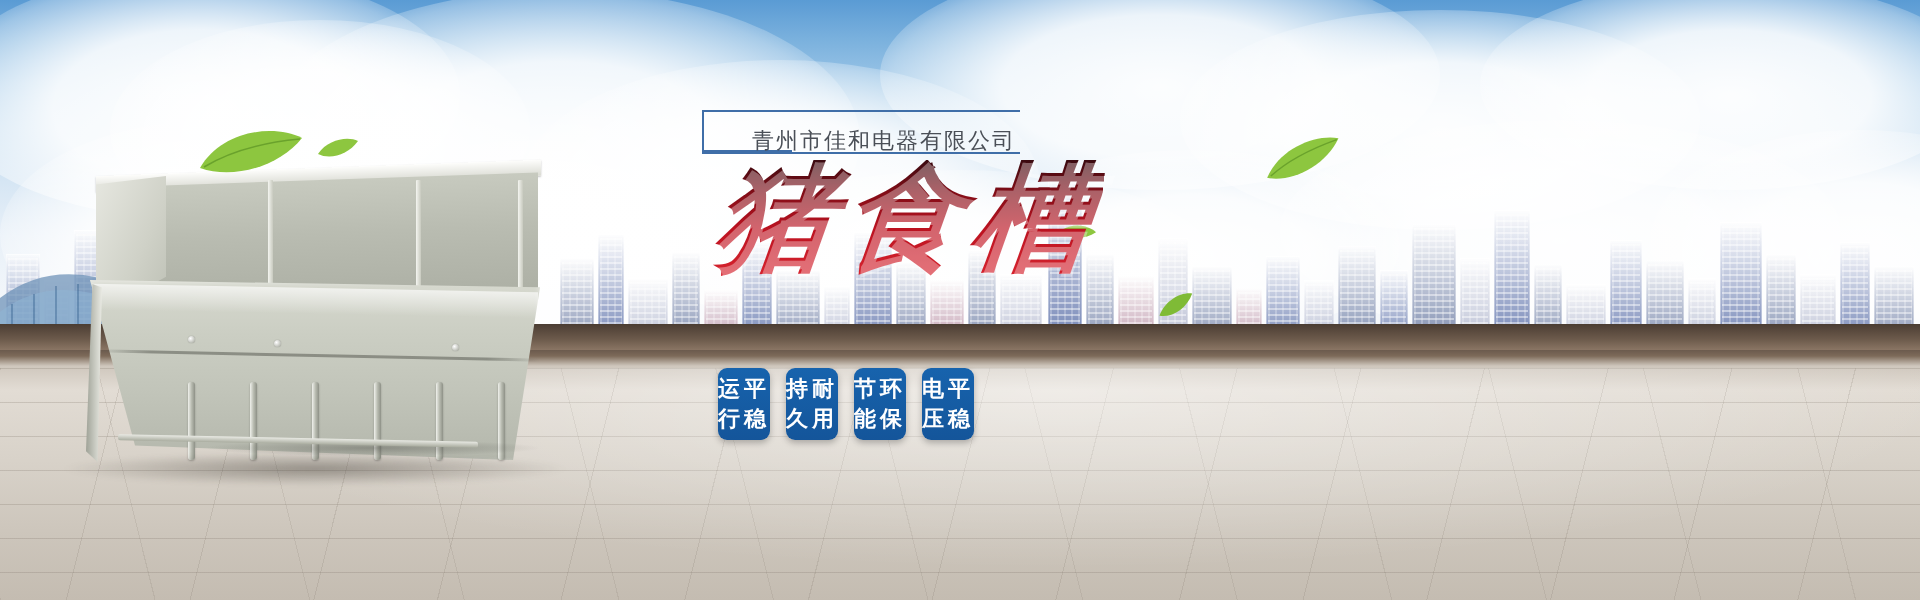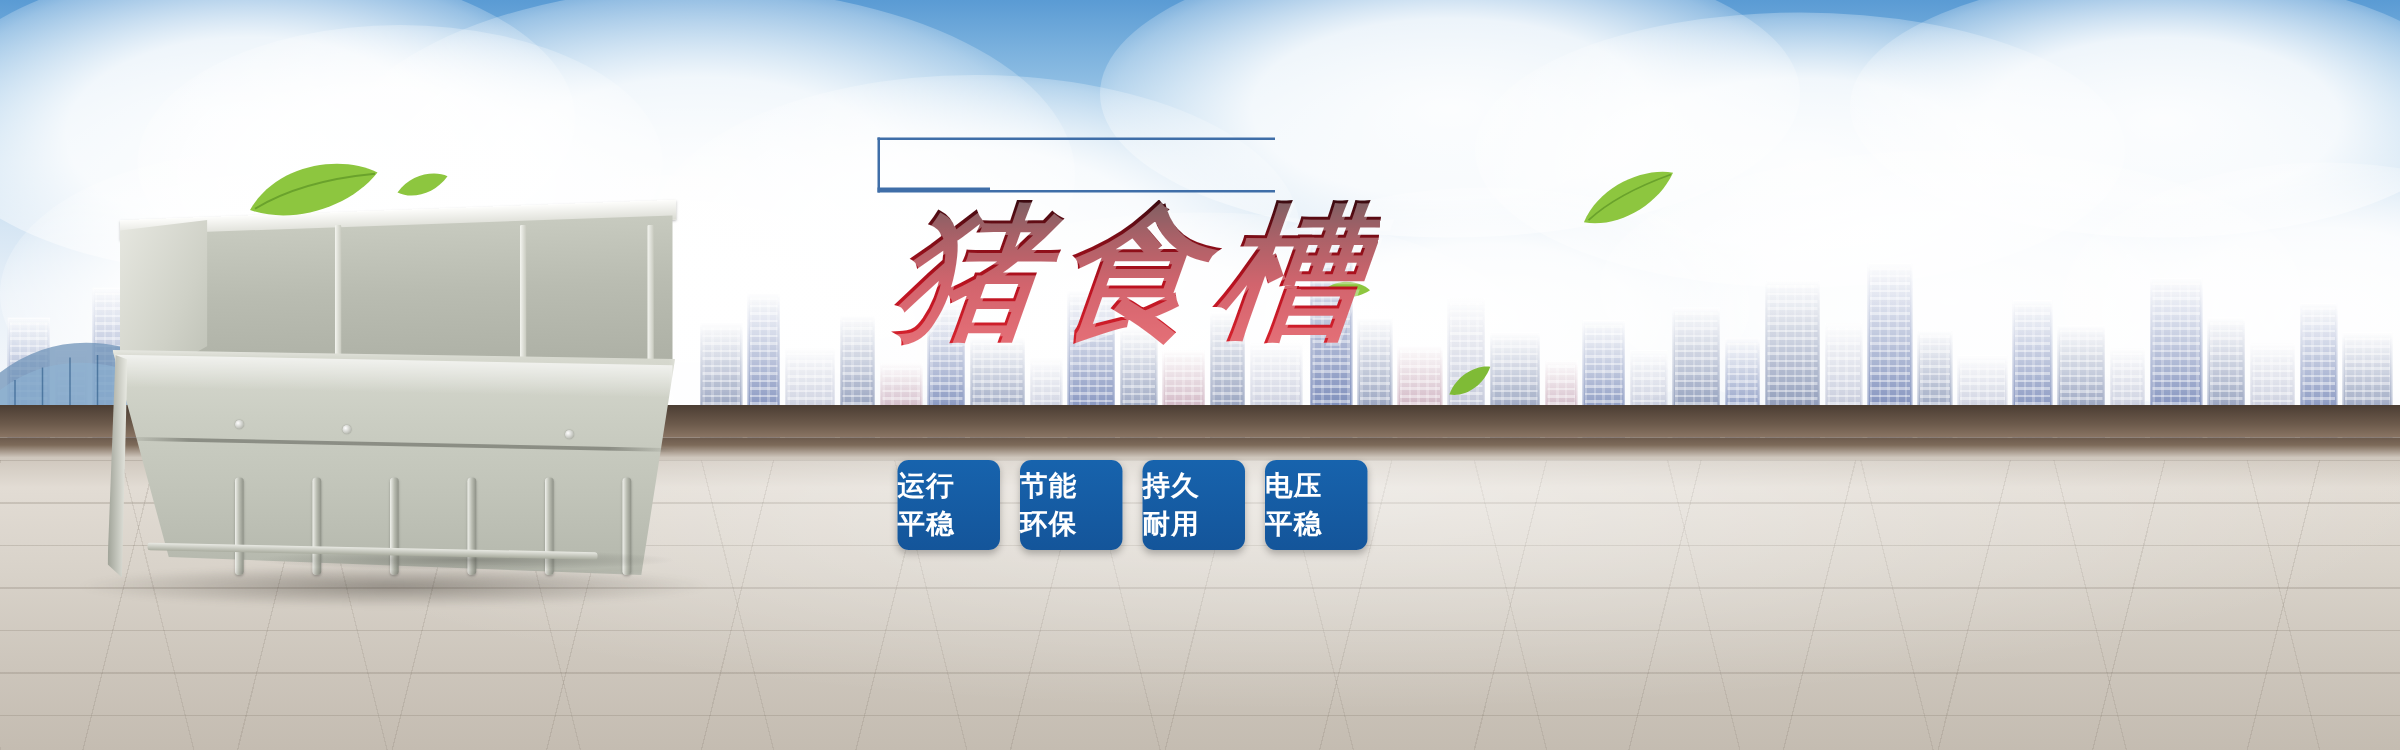--- a/index.html
+++ b/index.html
@@ -222,26 +222,26 @@
     -webkit-text-stroke:6px #ffffff;
     paint-order:stroke fill;
     text-shadow:0 2px 3px rgba(255,255,255,.9);
   }
 
   .badges{
     position:absolute; left:718px; top:368px;
     display:flex; gap:16px;
   }
   .badge{
-    width:82px; height:72px;
+    width:52px; height:72px;
     background:linear-gradient(to bottom,#1763ad,#14559a);
     border-radius:9px;
     color:#fff;
-    display:flex; flex-direction:column;
-    align-items:flex-start; justify-content:center;
+    display:flex; 
+    align-items:center; justify-content:center;
     font-size:22px; font-weight:bold; letter-spacing:1px;
     line-height:1.35;
     box-shadow:0 3px 6px rgba(0,0,0,.25);
     font-family:"Liberation Sans","DejaVu Sans",sans-serif;
   }
   .badge span{display:block;}
 
   
   .bridge{
     position:absolute; left:0; bottom:252px; width:170px; height:120px;
@@ -379,36 +379,37 @@
     <path d="M1 15 C 10 2, 26 0, 35 4 C 26 16, 11 20, 1 15 Z" fill="#8dc63f"></path>
   </svg>
   <svg class="leaf" style="left:1156px; top:294px; width:40px; height:22px; transform:rotate(-18deg);" viewBox="0 0 40 22">
     <path d="M1 16 C 11 3, 29 0, 39 5 C 29 18, 12 22, 1 16 Z" fill="#7fbb36"></path>
   </svg>
 
   <div class="textblock">
 
     <div class="framebox"></div>
     <div class="frame-dash"></div>
+    <div class="company">青州市佳和电器有限公司</div>
 
     <div class="maintitle">猪食槽</div>
 
 
     <div class="badges">
       <div class="badge">
         <span>运行</span>
         <span>平稳</span>
       </div>
       <div class="badge">
+        <span>持久</span>
+        <span>耐用</span>
+      </div>
+      <div class="badge">
         <span>节能</span>
         <span>环保</span>
-      </div>
-      <div class="badge">
-        <span>持久</span>
-        <span>耐用</span>
       </div>
       <div class="badge">
         <span>电压</span>
         <span>平稳</span>
       </div>
     </div>
 
   </div>
 
 </div>

